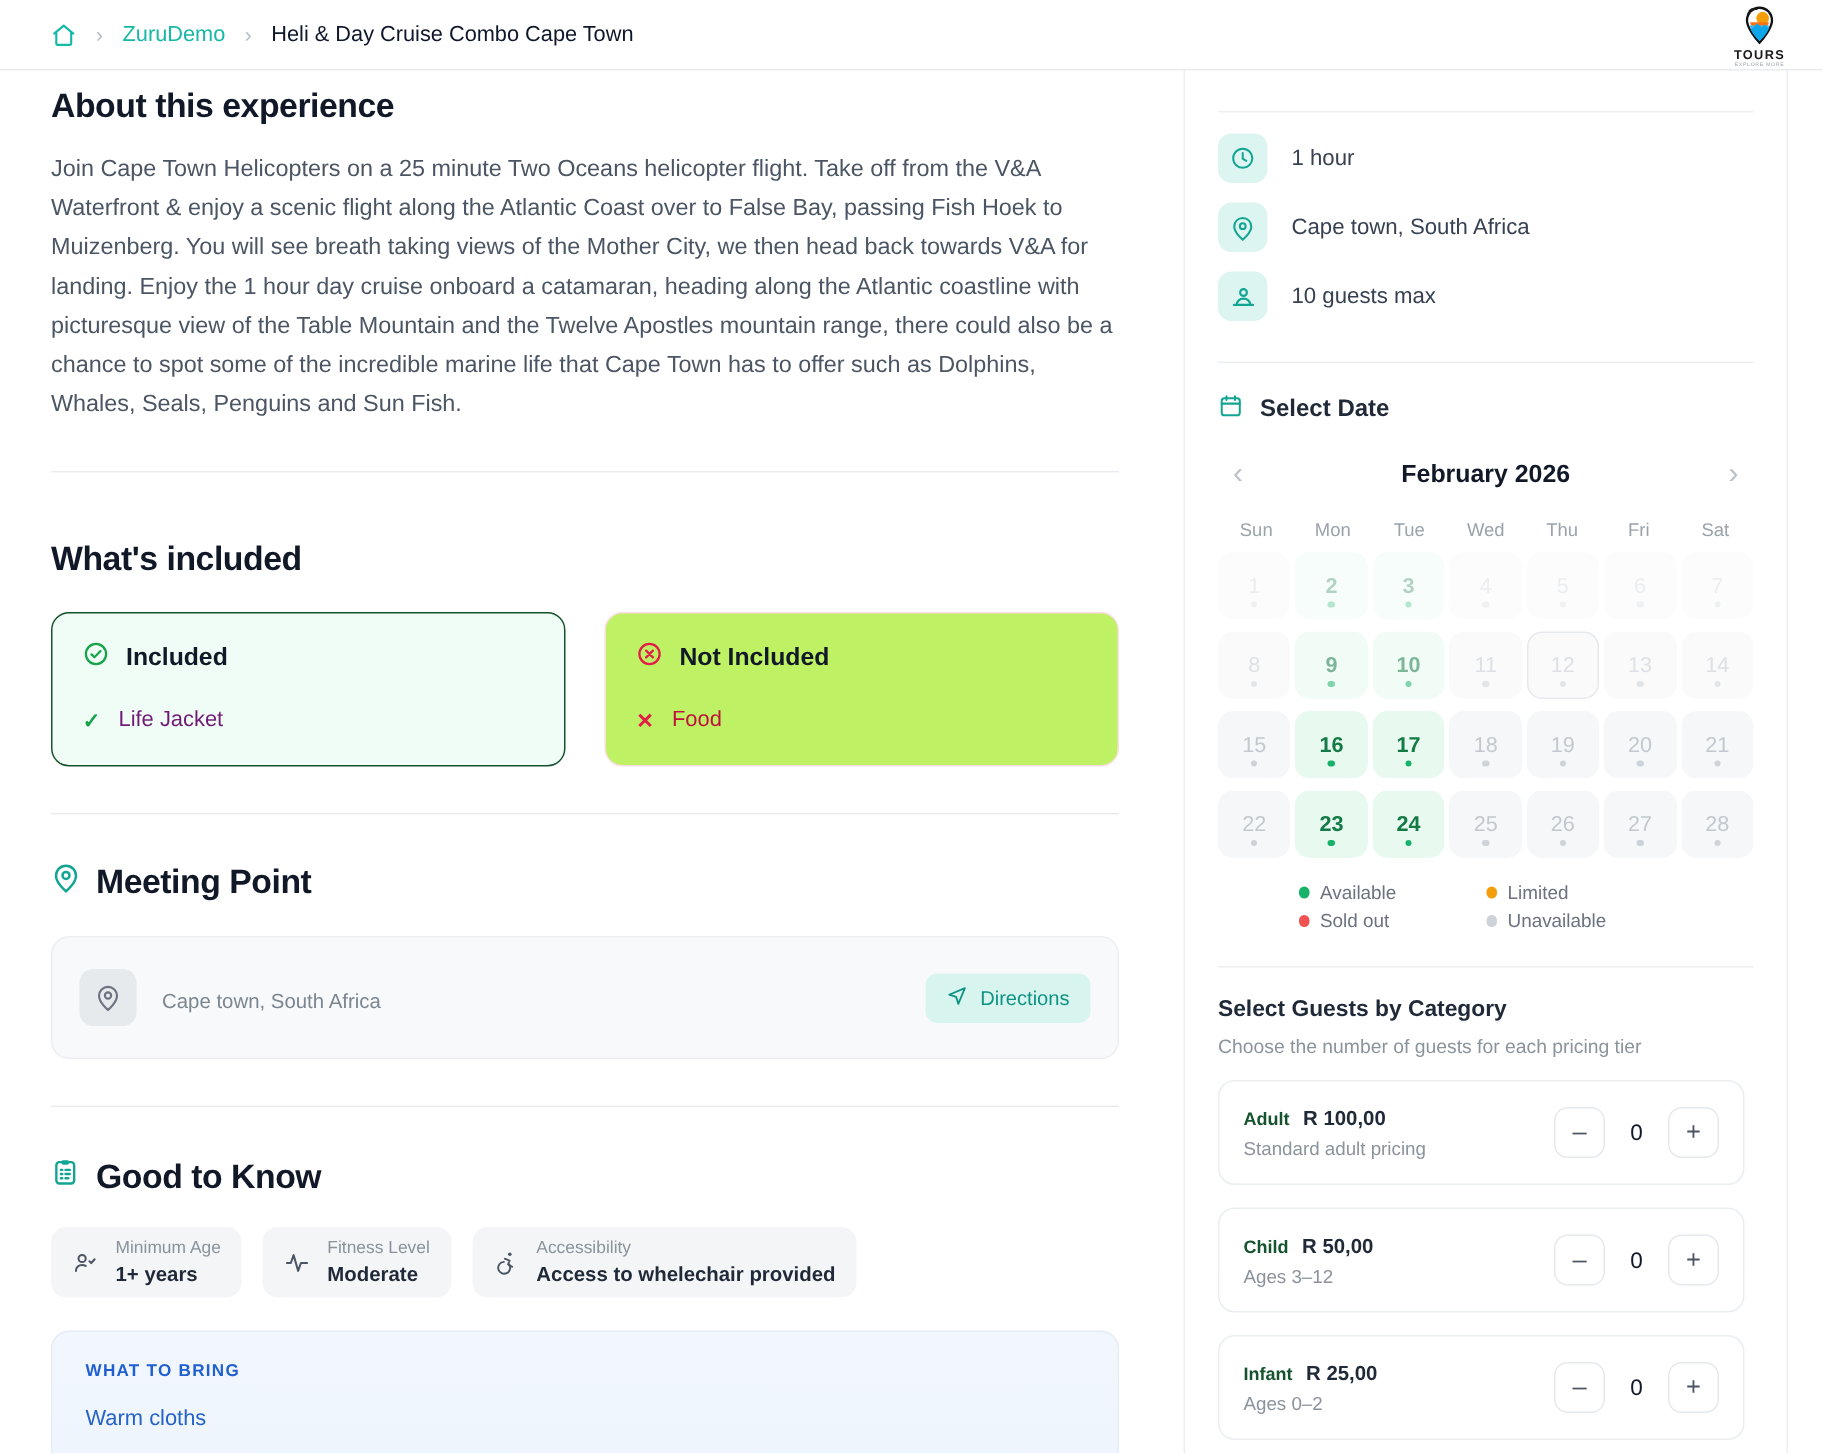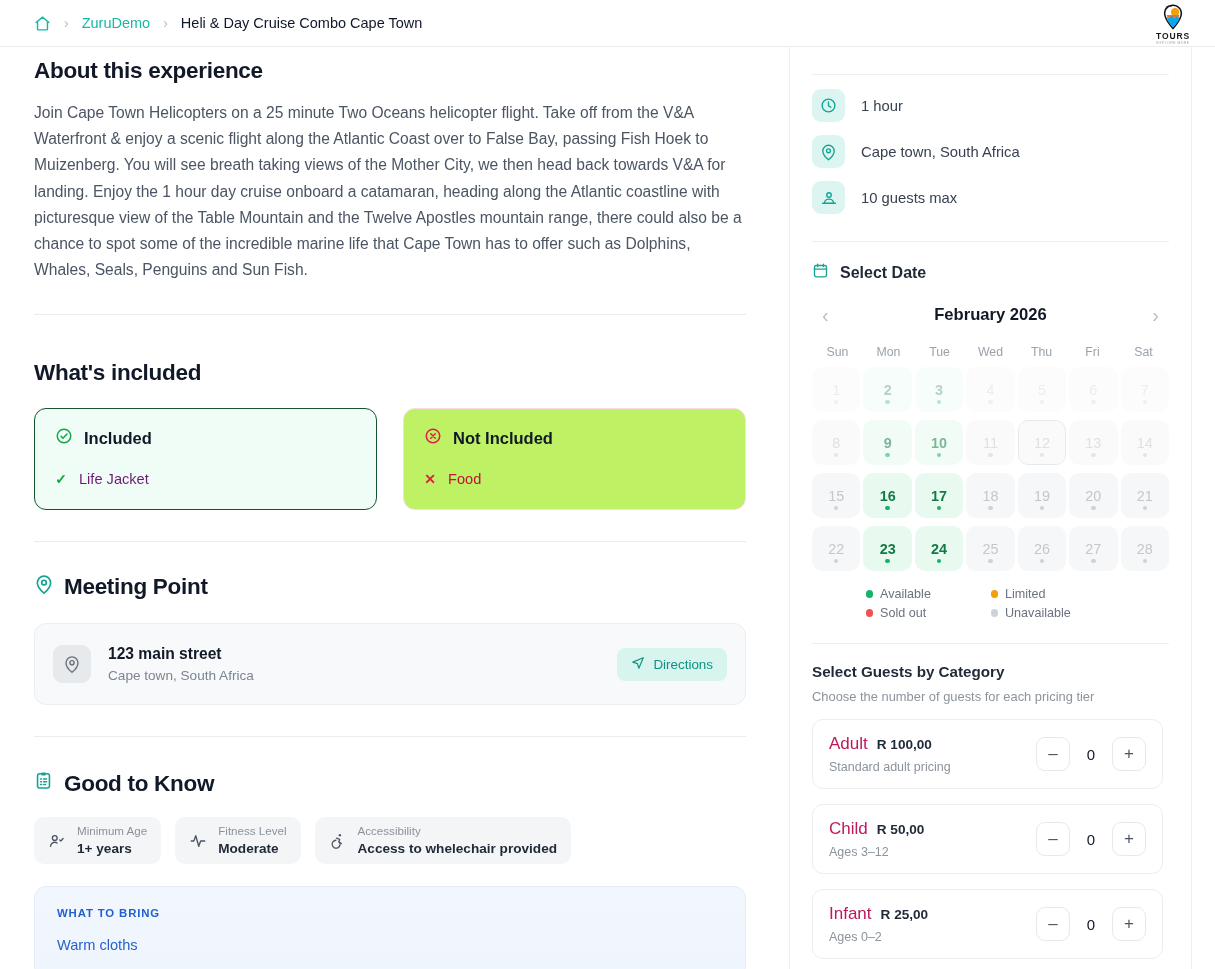--- a/index.html
+++ b/index.html
@@ -166,21 +166,21 @@
   .guest-h { font-size: 15.2px; font-weight: 600; color: #1f2937; margin-top: 19px; }
   .guest-sub { font-size: 12.9px; color: #8b939c; margin-top: 9px; }
 
   .tier {
     margin-top: 15px; width: 351px; height: 70px;
     border: 1px solid #ebeef0; border-radius: 11px;
     display: flex; align-items: center; padding: 0 16px;
   }
   .tier-info { flex: 1; }
   .tier-top { display: flex; align-items: baseline; gap: 9px; }
-  .tier-name { font-size: 17px; font-weight: 400; color: #be185d; }
+  .tier-name { font-size: 12px; font-weight: 700; color: #14532d; }
   .tier-price { font-size: 13.6px; font-weight: 700; color: #1f2937; }
   .tier-desc { font-size: 12.5px; color: #8b939c; margin-top: 6px; }
   .stepper { display: flex; align-items: center; gap: 7px; }
   .step-btn {
     width: 34px; height: 34px; border: 1px solid #e6e9ec; border-radius: 9px;
     background: #fff; color: #4b5563; font-size: 17px; cursor: pointer;
     display: flex; align-items: center; justify-content: center; font-family: inherit;
   }
   .step-val { width: 28px; text-align: center; font-size: 15px; color: #111827; }
 
@@ -274,21 +274,20 @@
       <span>Meeting Point</span>
     </h2>
     <div class="mp-card">
       <div class="mp-pin">
         <svg width="18" height="20" viewBox="0 0 24 24" fill="none" stroke="#6b7280" stroke-width="1.9">
           <path d="M20 10.5c0 6-8 12.5-8 12.5s-8-6.5-8-12.5a8 8 0 1 1 16 0z"></path>
             <circle cx="12" cy="10.3" r="2.8"></circle>
         </svg>
       </div>
       <div class="mp-txt">
-        <div class="mp-addr">123 main street</div>
         <div class="mp-city">Cape town, South Africa</div>
       </div>
       <button class="mp-btn">
         <span>
           <svg width="14" height="14" viewBox="0 0 24 24" fill="none" stroke="#0e9383" stroke-width="2" stroke-linejoin="round">
             <path d="M21 3L3 10.5l8 2.5 2.5 8L21 3z"></path>
           </svg>
         </span>
         <span>Directions</span>
       </button>

